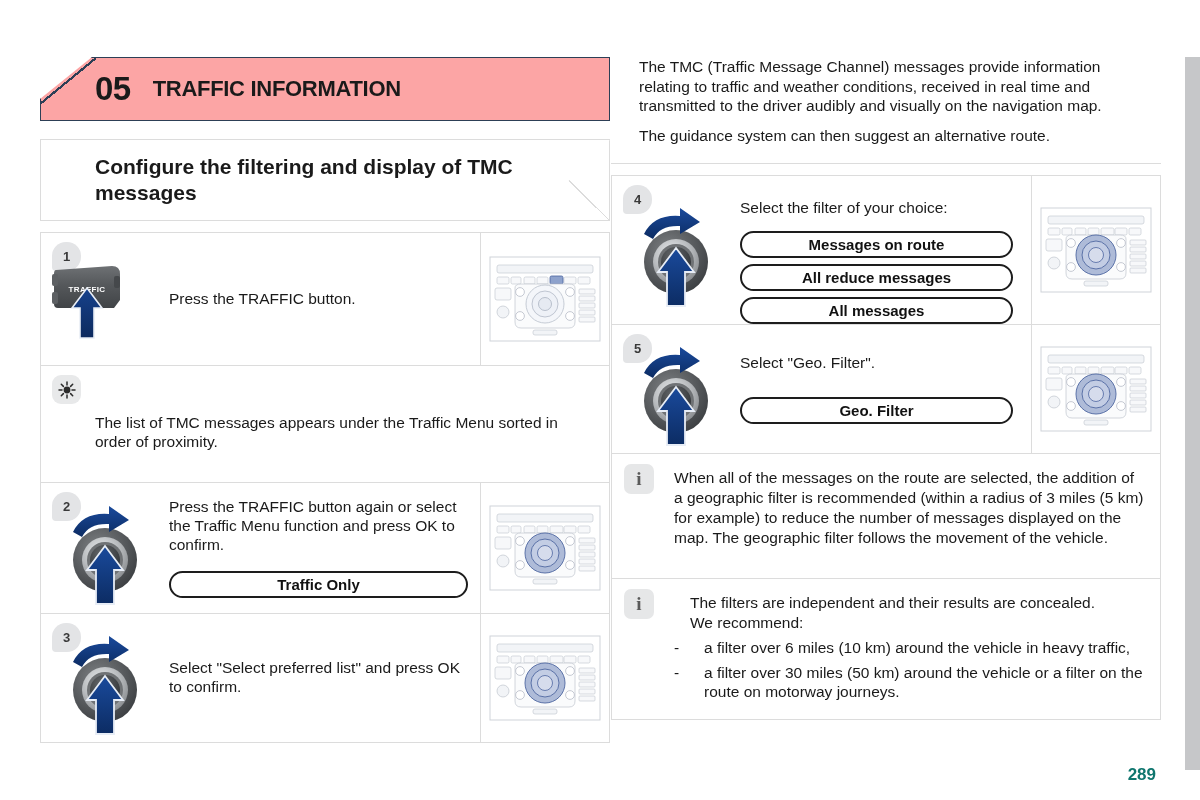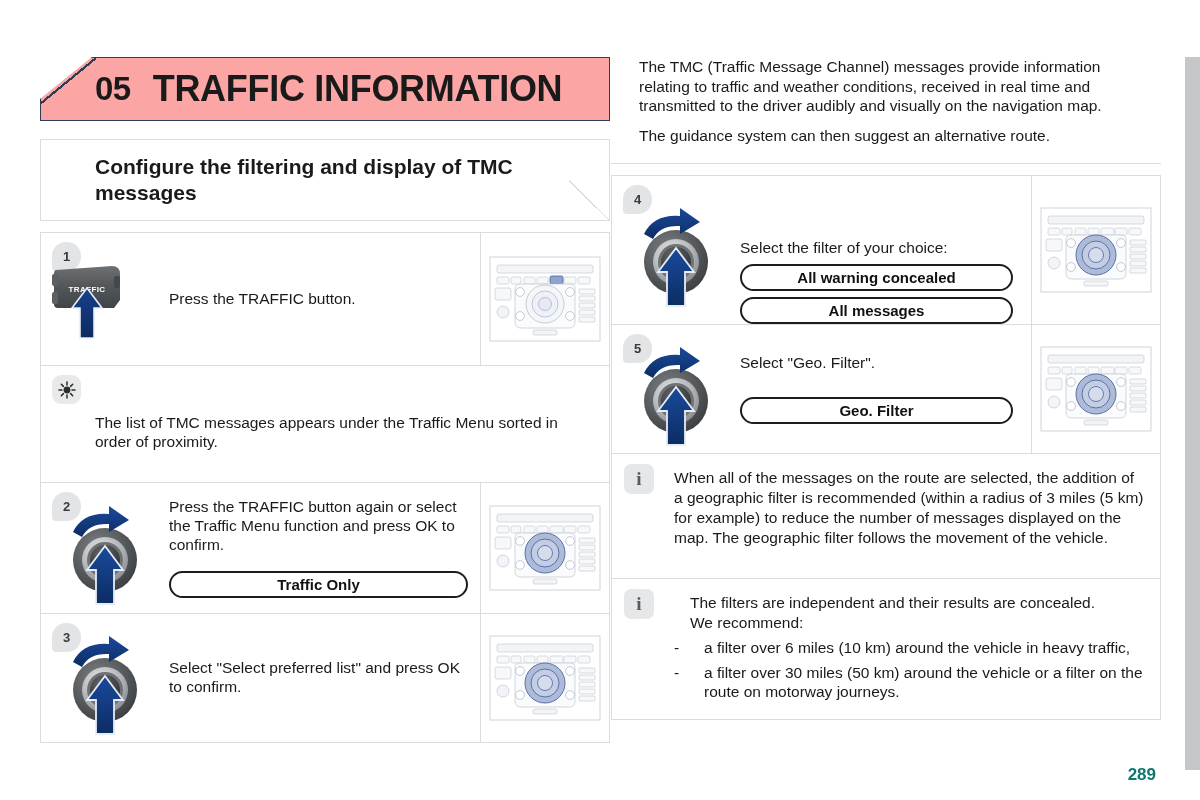--- a/index.html
+++ b/index.html
@@ -22,21 +22,21 @@
     position:relative;height:62px;border:1.6px solid #2d3f56;background:#fca5a5;
     -webkit-clip-path:polygon(52px 0,100% 0,100% 100%,0 100%,0 42px);
     clip-path:polygon(52px 0,100% 0,100% 100%,0 100%,0 42px);
     display:flex;align-items:center;
   }
   .title-box::before{
     content:"";position:absolute;left:-1px;top:0;width:56px;height:46px;
     background:linear-gradient(to bottom right,transparent calc(50% - 1.1px),#2d3f56 calc(50% - 1.1px),#2d3f56 calc(50% + 1.1px),transparent calc(50% + 1.1px));
   }
   .title-num{font-size:33px;font-weight:bold;letter-spacing:-.5px;margin-left:54px;}
-  .title-text{font-size:36px;font-weight:bold;letter-spacing:-.3px;margin-left:22px;}
+  .title-text{font-size:22px;font-weight:bold;letter-spacing:-.3px;margin-left:22px;}
 
   
   .subtitle-box{
     position:relative;margin-top:18px;height:80px;background:#fff;
     border-left:1px solid #dcdcdc;border-top:1px solid #dcdcdc;border-bottom:1px solid #dcdcdc;
     display:flex;align-items:center;
   }
   .subtitle-box::after{
     content:"";position:absolute;right:0;top:0;bottom:0;width:80px;
     background:
@@ -368,21 +368,22 @@
               <circle cx="48" cy="62" r="15" fill="url(#kin)"></circle>
               <text x="48" y="65.5" font-family="Liberation Sans, sans-serif" font-size="6.5" font-weight="bold" fill="#d8dadd" text-anchor="middle">OK</text>
               <path d="M41 62 l-3 -2.5 0 5 z M55 62 l3 -2.5 0 5 z M48 55 l-2.5 -3 5 0 z M48 69 l-2.5 3 5 0 z" fill="#c9cccf"></path>
               <path d="M16 34 Q26 14 52 16 L52 8 L72 22 L52 34 L52 26 Q32 25 25 39 Z" fill="url(#garr2)"></path>
               <path d="M48 48 L66 72 L57 72 L57 106 L39 106 L39 72 L30 72 Z" fill="url(#garr2)" stroke="#e7edf6" stroke-width="1.8"></path>
             </svg>
           </div>
         </div>
         <div class="step-body" style="justify-content:flex-end;padding-top:14px;padding-right:18px;">
           <div class="step-text">Select the filter of your choice:</div>
-          <div class="pill">All warning concealed</div>
+          <div class="pill" style="margin-top:13px;">Messages on route</div>
+          <div class="pill">All reduce messages</div>
           <div class="pill">All messages</div>
         </div>
       </div>
       <div class="cell-thumb">
         <svg class="thumb" width="112" height="86" viewBox="0 0 112 86">
           <rect x="1" y="1" width="110" height="84" fill="#fff" stroke="#cfd3d9"></rect>
           <rect x="8" y="9" width="96" height="8" rx="2" fill="#f2f4f7" stroke="#c6cbd3" stroke-width=".7"></rect>
           <g stroke="#c6cbd3" stroke-width=".7" fill="#f7f8fa">
             <rect x="8" y="21" width="12" height="7" rx="1.5"></rect>
               <rect x="22" y="21" width="10" height="7" rx="1.5"></rect>

